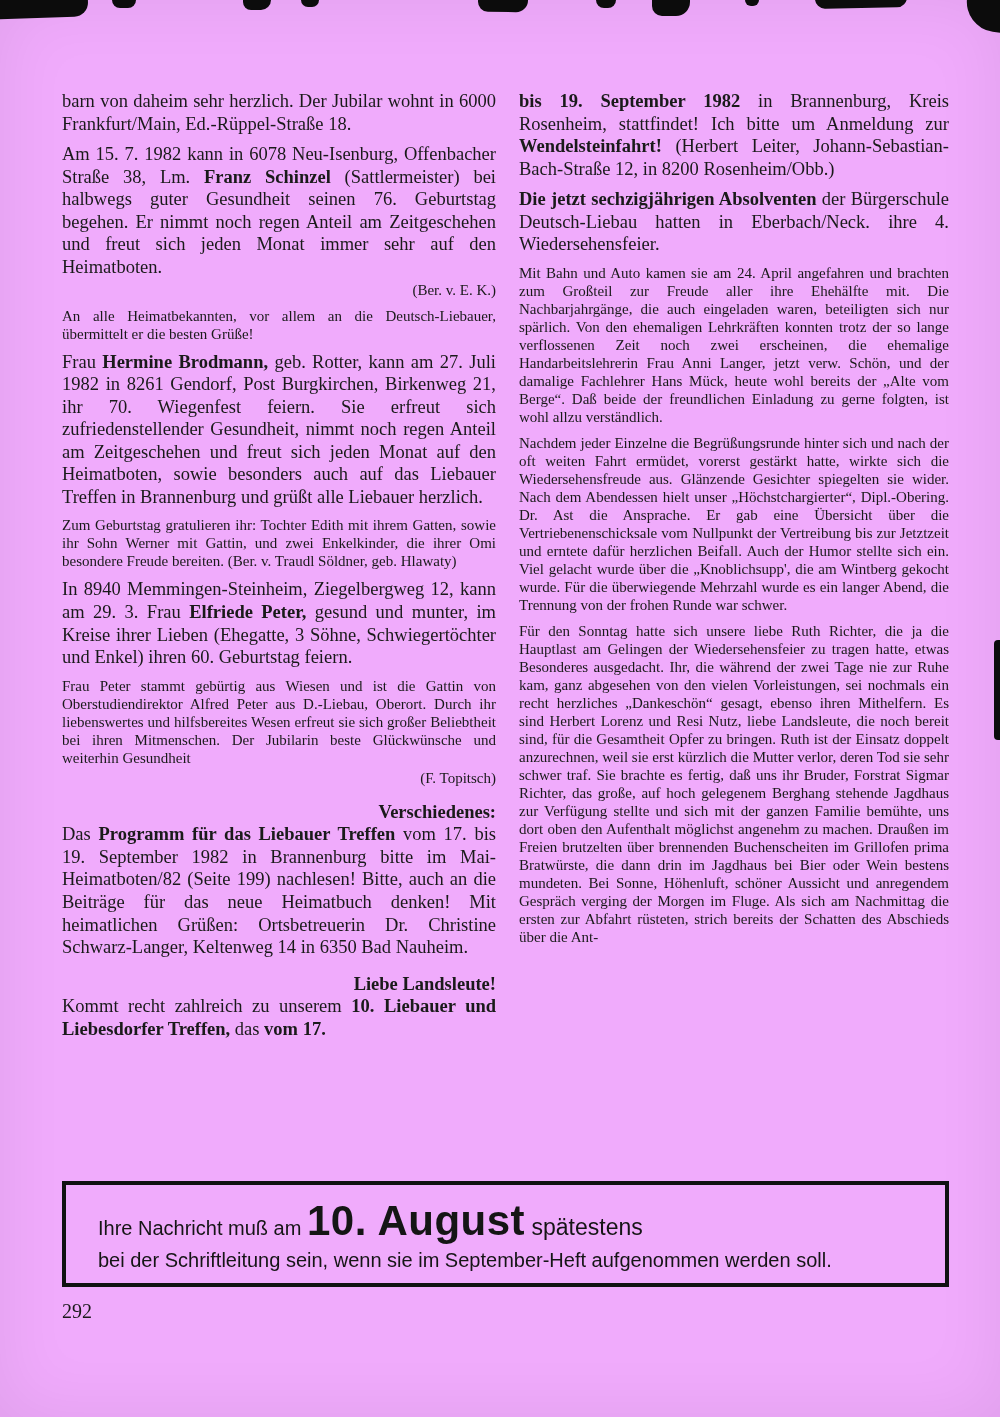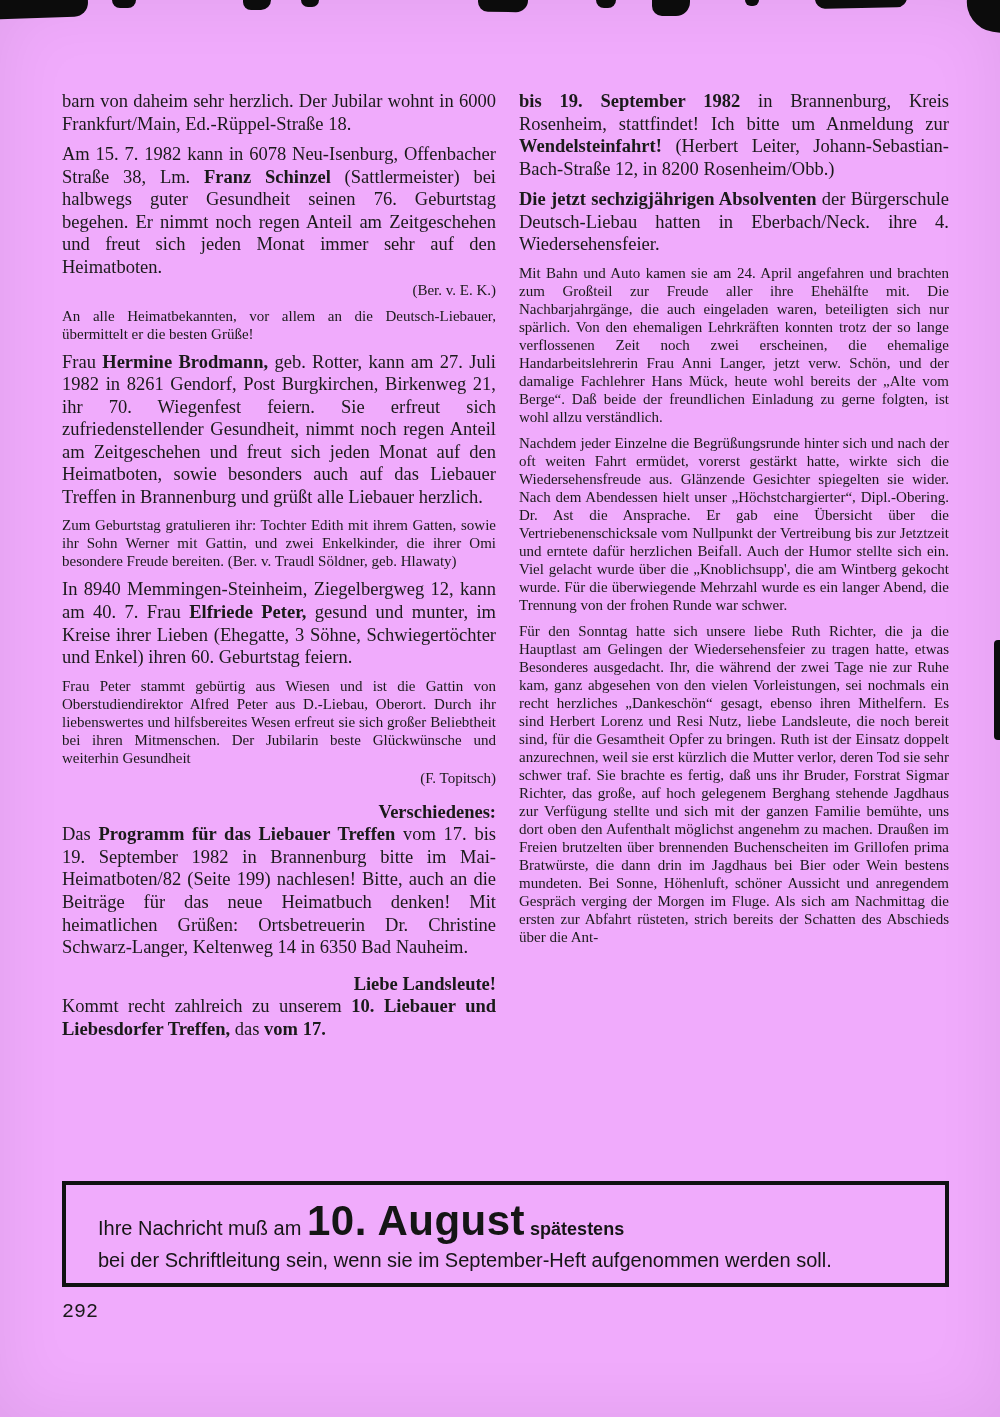--- a/index.html
+++ b/index.html
@@ -48,30 +48,30 @@
     border: 4px solid #111;
     padding: 10px 20px 10px 32px;
     font-family: "Liberation Sans", sans-serif;
     color: #151515;
   }
   .notice-line { display: block; white-space: nowrap; }
   .notice-line-1 { margin-top: 2px; }
   .notice-line-2 { margin-top: 4px; }
   .nb-intro { font-size: 20px; font-weight: 400; }
   .nb-huge  { font-size: 42px; font-weight: 700; letter-spacing: 0.5px; }
-  .nb-spaet { font-size: 18px; font-weight: 700; }
+  .nb-spaet { font-size: 23px; font-weight: 400; }
   .nb-bold2 { font-size: 20px; font-weight: 400; }
   .nb-reg2  { font-size: 20px; font-weight: 400; }
 
   .page-number {
     position: absolute;
     left: 62px;
     top: 1300px;
     font-size: 20px;
-    font-family: Liberation Mono, monospace;
+    font-family: Liberation Serif, serif;
     color: #1a1a1a;
   }
 </style>
 </head>
 <body>
 
 <div class="page">
 
   <div>
     <div class="art" style="left:-12px; top:-10px; width:100px; height:28px; border-radius:0 0 14px 8px; transform:rotate(-2deg);"></div>
@@ -87,21 +87,21 @@
     <div class="art" style="left:994px; top:640px; width:8px; height:100px; border-radius:4px 0 0 4px;"></div>
   </div>
 
   <div class="col col-left">
       <p class="block body"><span class="r">barn von daheim sehr herzlich. Der Jubilar wohnt in 6000 Frankfurt/Main, Ed.-Rüppel-Straße 18.</span></p>
       <p class="block body"><span class="r">Am 15. 7. 1982 kann in 6078 Neu-Isenburg, Offenbacher Straße 38, Lm. </span><span class="b">Franz Schinzel</span><span class="r"> (Sattlermeister) bei halbwegs guter Gesundheit seinen 76. Geburtstag begehen. Er nimmt noch regen Anteil am Zeitgeschehen und freut sich jeden Monat immer sehr auf den Heimatboten.</span></p>
       <p class="block small align-right"><span class="r">(Ber. v. E. K.)</span></p>
       <p class="block small"><span class="r">An alle Heimatbekannten, vor allem an die Deutsch-Liebauer, übermittelt er die besten Grüße!</span></p>
       <p class="block body"><span class="r">Frau </span><span class="b">Hermine Brodmann,</span><span class="r"> geb. Rotter, kann am 27. Juli 1982 in 8261 Gendorf, Post Burgkirchen, Birkenweg 21, ihr 70. Wiegenfest feiern. Sie erfreut sich zufriedenstellender Gesundheit, nimmt noch regen Anteil am Zeitgeschehen und freut sich jeden Monat auf den Heimatboten, sowie besonders auch auf das Liebauer Treffen in Brannenburg und grüßt alle Liebauer herzlich.</span></p>
       <p class="block small"><span class="r">Zum Geburtstag gratulieren ihr: Tochter Edith mit ihrem Gatten, sowie ihr Sohn Werner mit Gattin, und zwei Enkelkinder, die ihrer Omi besondere Freude bereiten. (Ber. v. Traudl Söldner, geb. Hlawaty)</span></p>
-      <p class="block body"><span class="r">In 8940 Memmingen-Steinheim, Ziegelbergweg 12, kann am 40. 7. Frau </span><span class="b">Elfriede Peter,</span><span class="r"> gesund und munter, im Kreise ihrer Lieben (Ehegatte, 3 Söhne, Schwiegertöchter und Enkel) ihren 60. Geburtstag feiern.</span></p>
+      <p class="block body"><span class="r">In 8940 Memmingen-Steinheim, Ziegelbergweg 12, kann am 29. 3. Frau </span><span class="b">Elfriede Peter,</span><span class="r"> gesund und munter, im Kreise ihrer Lieben (Ehegatte, 3 Söhne, Schwiegertöchter und Enkel) ihren 60. Geburtstag feiern.</span></p>
       <p class="block small"><span class="r">Frau Peter stammt gebürtig aus Wiesen und ist die Gattin von Oberstudiendirektor Alfred Peter aus D.-Liebau, Oberort. Durch ihr liebenswertes und hilfsbereites Wesen erfreut sie sich großer Beliebtheit bei ihren Mitmenschen. Der Jubilarin beste Glückwünsche und weiterhin Gesundheit</span></p>
       <p class="block small align-right"><span class="r">(F. Topitsch)</span></p>
       <p class="block heading"><span class="b">Verschiedenes:</span></p>
       <p class="block body"><span class="r">Das </span><span class="b">Programm für das Liebauer Treffen</span><span class="r"> vom 17. bis 19. September 1982 in Brannenburg bitte im Mai-Heimatboten/82 (Seite 199) nachlesen! Bitte, auch an die Beiträge für das neue Heimatbuch denken! Mit heimatlichen Grüßen: Ortsbetreuerin Dr. Christine Schwarz-Langer, Keltenweg 14 in 6350 Bad Nauheim.</span></p>
       <p class="block heading"><span class="b">Liebe Landsleute!</span></p>
       <p class="block body"><span class="r">Kommt recht zahlreich zu unserem </span><span class="b">10. Liebauer und Liebesdorfer Treffen,</span><span class="r"> das </span><span class="b">vom 17.</span></p>
     </div>
 
   <div class="col col-right">
       <p class="block body"><span class="b">bis 19. September 1982</span><span class="r"> in Brannenburg, Kreis Rosenheim, stattfindet! Ich bitte um Anmeldung zur </span><span class="b">Wendelsteinfahrt!</span><span class="r"> (Herbert Leiter, Johann-Sebastian-Bach-Straße 12, in 8200 Rosenheim/Obb.)</span></p>

